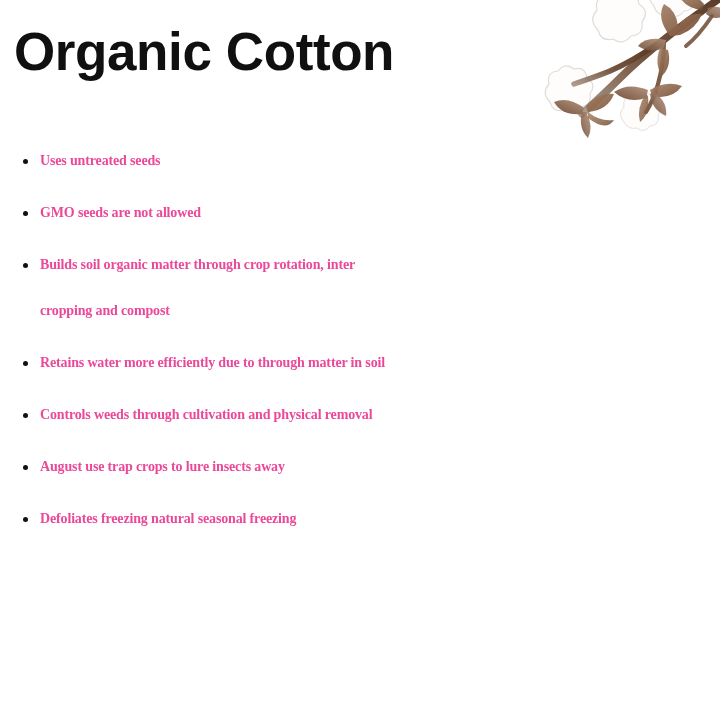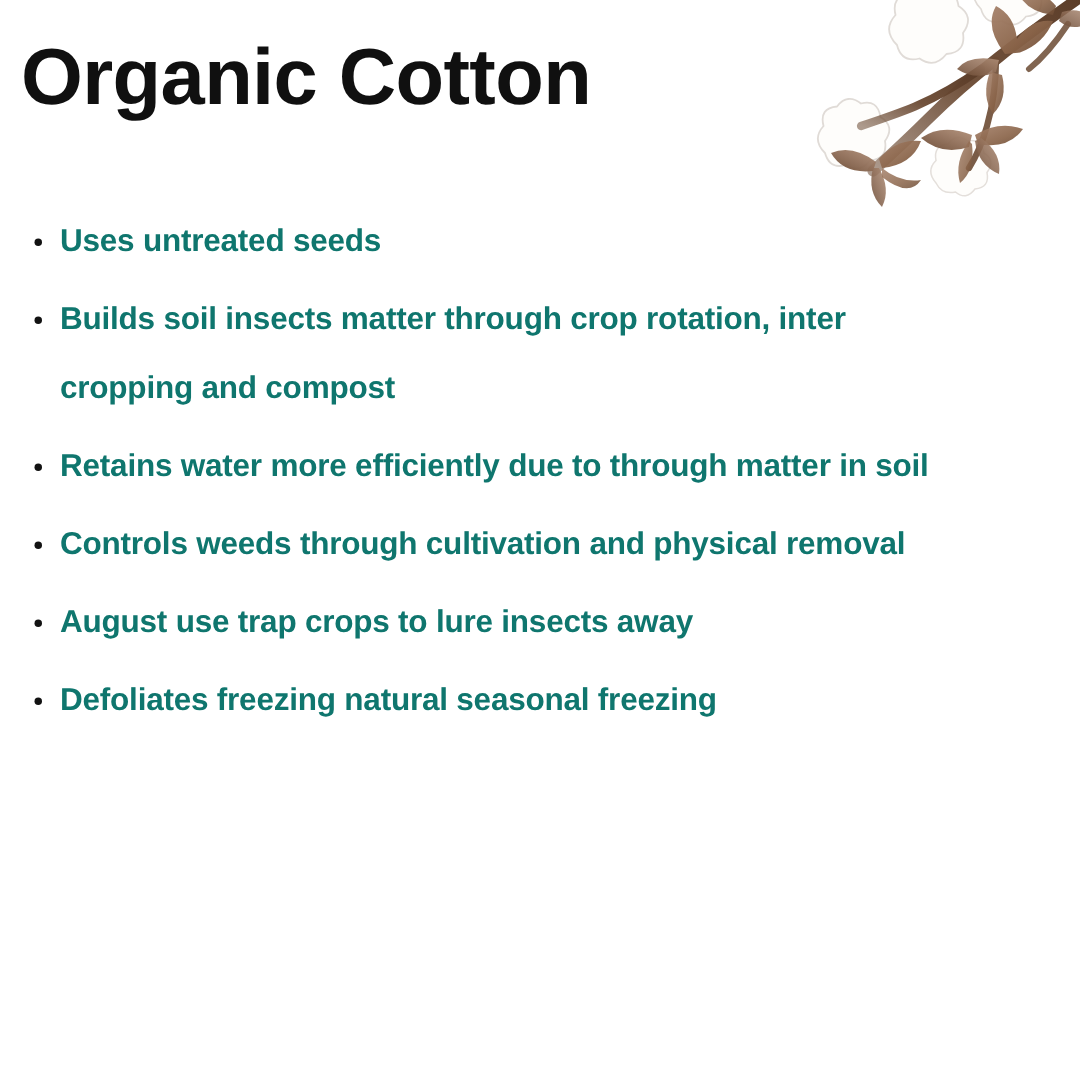--- a/index.html
+++ b/index.html
@@ -55,26 +55,26 @@
     top: 138px;
     width: 700px;
     margin: 0;
     padding: 0;
     list-style: none;
   }
   .bullet-item {
     position: relative;
     padding-left: 20px;
     margin: 0 0 6px 0;
-    font-size: 21px;
+    font-size: 14px;
     line-height: 46px;
     font-weight: 700;
-    color: #0f766e;
+    color: #ec4899;
     letter-spacing: -0.15px;
-    font-family: Liberation Sans, sans-serif;
+    font-family: Liberation Serif, serif;
     white-space: pre-line;
   }
   .bullet-item::before {
     content: "";
     position: absolute;
     left: 3px;
     top: 21px;
     width: 5px;
     height: 5px;
     border-radius: 50%;
@@ -146,21 +146,22 @@
         <path d="M168 18 q-12 -14 -26 -10 q6 14 24 16z" fill="url(#leafGrad)" opacity="0.9"></path>
         <path d="M172 22 q14 -4 20 6 q-12 8 -22 0z" fill="url(#leafGrad2)" opacity="0.85"></path>
       </g>
     </svg>
   </div>
 
   <h1 class="title">Organic Cotton</h1>
 
   <ul class="bullets">
     <li class="bullet-item">Uses untreated seeds</li>
-    <li class="bullet-item">Builds soil insects matter through crop rotation, inter
+    <li class="bullet-item">GMO seeds are not allowed</li>
+    <li class="bullet-item">Builds soil organic matter through crop rotation, inter
 cropping and compost</li>
     <li class="bullet-item">Retains water more efficiently due to through matter in soil</li>
     <li class="bullet-item">Controls weeds through cultivation and physical removal</li>
     <li class="bullet-item">August use trap crops to lure insects away</li>
     <li class="bullet-item">Defoliates freezing natural seasonal freezing</li>
   </ul>
 
 </div>
 
 </body></html>

